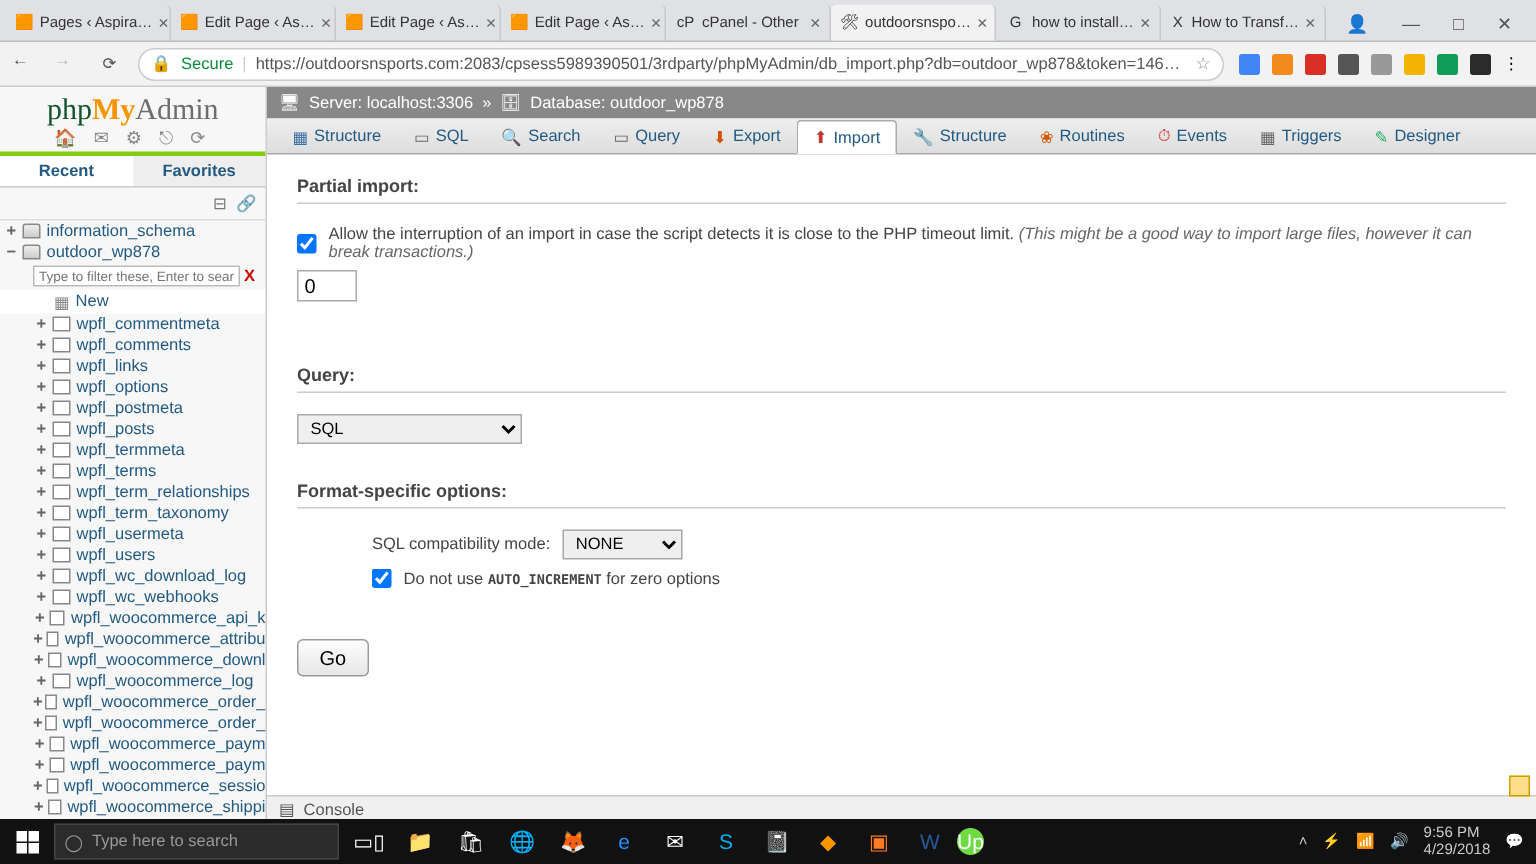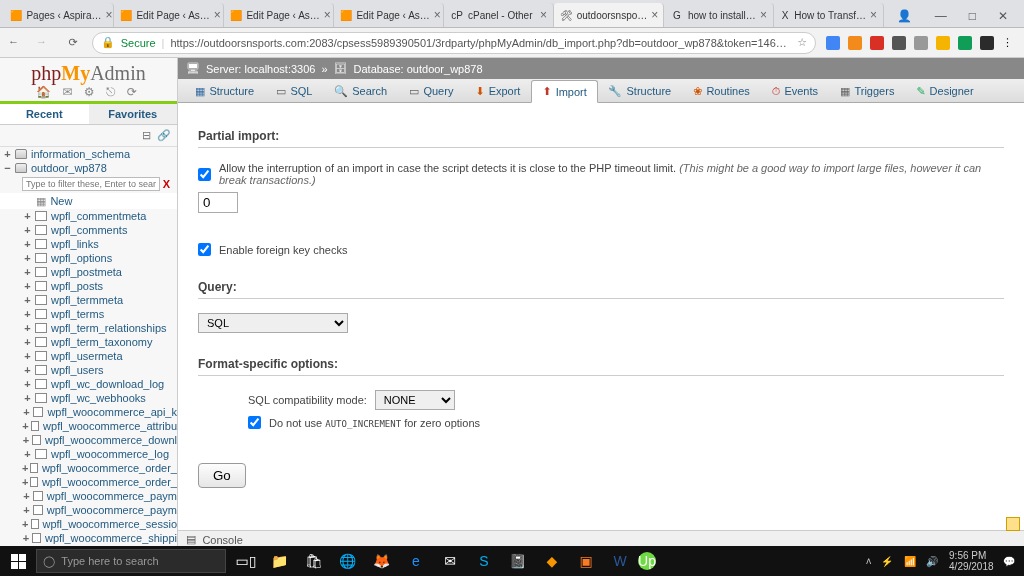--- a/index.html
+++ b/index.html
@@ -18,21 +18,21 @@
   .omnibox { flex:1; height:22px; background:#fff; border:1px solid #ccc; border-radius:11px; display:flex; align-items:center; padding:0 8px; gap:6px; font-size:11px; color:#555; overflow:hidden;}
   .secure { color:#0a8a3a; font-size:11px;}
   .star { color:#888;}
   .exticons { display:flex; gap:8px; align-items:center;}
   .exticons span{ width:14px; height:14px; display:inline-block; }
   
   
   .app { position:relative; display:flex; height:490px; }
   .sidebar { width:178px; background:#f7f7f7; border-right:1px solid #ccc; display:flex; flex-direction:column; font-size:11px; color:#235a81;}
   .pmalogo { text-align:center; font-family:'Comic Sans MS', cursive; font-size:20px; padding:4px 0 0 0;}
-  .pmalogo .php{ color:#7f1d1d;} .pmalogo .my{ color:#f89400; font-weight:bold;} .pmalogo .adm{ color:#6d6d6d;}
+  .pmalogo .php{ color:#14532d;} .pmalogo .my{ color:#f89400; font-weight:bold;} .pmalogo .adm{ color:#6d6d6d;}
   .logoicons { text-align:center; color:#888; font-size:12px; letter-spacing:4px; padding-bottom:2px;}
   .sidetabs { display:flex; border-top:3px solid #84cc16; border-bottom:1px solid #ccc;font-weight:bold; }
   .sidetabs div{ flex:1; text-align:center; padding:4px 0; background:#eee; font-size:11px; cursor:pointer;}
   .sidetabs div.active{ background:#fff; }
   .sidepanelmid{ display:flex; justify-content:flex-end; padding:4px 6px; gap:6px; color:#777; border-bottom:1px solid #ddd;}
   .treewrap{ flex:1; overflow:hidden; }
   .treerow { display:flex; align-items:center; height:14px; padding-left:2px; gap:2px; white-space:nowrap; cursor:pointer;}
   .treerow .pm{ width:11px; text-align:center; color:#666; font-weight:bold;}
   .treerow .lnk{ color:#235a81; }
   .treerow.indent1{ padding-left:22px;}
@@ -45,21 +45,21 @@
   
   .main { flex:1; display:flex; flex-direction:column; background:#fff; overflow:hidden;}
   .breadcrumb { background:#888; color:#fff; font-size:11px; padding:4px 8px; display:flex; align-items:center; gap:6px;}
   .breadcrumb a{ color:#fff; text-decoration:none;}
   .maintabs { display:flex; background:linear-gradient(#eee,#ddd); border-bottom:1px solid #aaa; padding-left:6px;}
   .mtab { display:flex; align-items:center; gap:4px; padding:4px 10px; font-size:11px; color:#235a81; cursor:pointer; border:1px solid transparent; border-bottom:none;}
   .mtab.active{ background:#fff; border:1px solid #aaa; border-bottom:1px solid #fff; border-radius:3px 3px 0 0; color:#235a81; position:relative; top:1px;}
   .mtab .ic{ font-size:11px;}
   .ic-blue{color:#3b6ea5;} .ic-red{color:#c0392b;} .ic-green{color:#27ae60;} .ic-orange{color:#d35400;} .ic-grey{color:#666;}
   
-  .content { flex:1; overflow:auto; padding:26px 20px; color:#444;}
+  .content { flex:1; overflow:auto; padding:14px 20px; color:#444;}
   fieldset{ border:none; margin-bottom:18px;}
   legend.sect{ font-weight:bold; color:#444; font-size:12px; padding-bottom:4px; border-bottom:1px solid #ccc; width:100%; margin-bottom:8px;}
   .row{ display:flex; align-items:center; gap:8px; margin:6px 0; font-size:11px; color:#444;}
   .ital{ font-style:italic; color:#666;}
   input[type=text].small{ width:40px; padding:2px 4px; border:1px solid #aaa; }
   select{ border:1px solid #aaa; font-size:11px; padding:2px 4px;}
   select.fmt{ width:150px;} select.compat{ width:80px;}
   .indent{ padding-left:50px;}
   button.go{ padding:4px 14px; border:1px solid #999; border-radius:4px; background:linear-gradient(#fdfdfd,#e6e6e6); cursor:pointer; margin-top:10px;}
   .console { position:absolute; left:178px; right:0; bottom:0; height:18px; background:#f0f0f0; border-top:1px solid #ccc; font-size:11px; color:#555; display:flex; align-items:center; padding:0 8px; gap:6px;}
@@ -379,24 +379,20 @@
             <span>Allow the interruption of an import in case the script detects it is close to the PHP timeout limit.</span>
             <span class="ital">(This might be a good way to import large files, however it can break transactions.)</span>
           </span>
         </div>
         <div class="row">
           <input type="text" class="small" value="0" style="">
         </div>
       </fieldset>
 
       <fieldset>
-        <div class="row">
-          <input type="checkbox" checked="" style="">
-          <span>Enable foreign key checks</span>
-        </div>
       </fieldset>
 
       <fieldset>
         <legend class="sect">Query:</legend>
         <div class="row">
           <select class="fmt">
             <option>SQL</option>
           </select>
         </div>
       </fieldset>
@@ -405,21 +401,21 @@
         <legend class="sect">Format-specific options:</legend>
         <div class="row indent">
           <span>SQL compatibility mode:</span>
           <select class="compat">
             <option>NONE</option>
           </select>
         </div>
         <div class="row indent">
           <input type="checkbox" checked="" style="">
           <span>
-            <span>Do not use </span><span style="font-family:monospace;font-size:9px;">AUTO_INCREMENT</span><span> for zero options</span>
+            <span>Do not use </span><span style="font-family:monospace;font-size:9px;font-weight:bold;">AUTO_INCREMENT</span><span> for zero options</span>
           </span>
         </div>
       </fieldset>
 
       <button class="go">Go</button>
     </div>
   </div>
 
   <div class="console">
     <span>▤</span>

